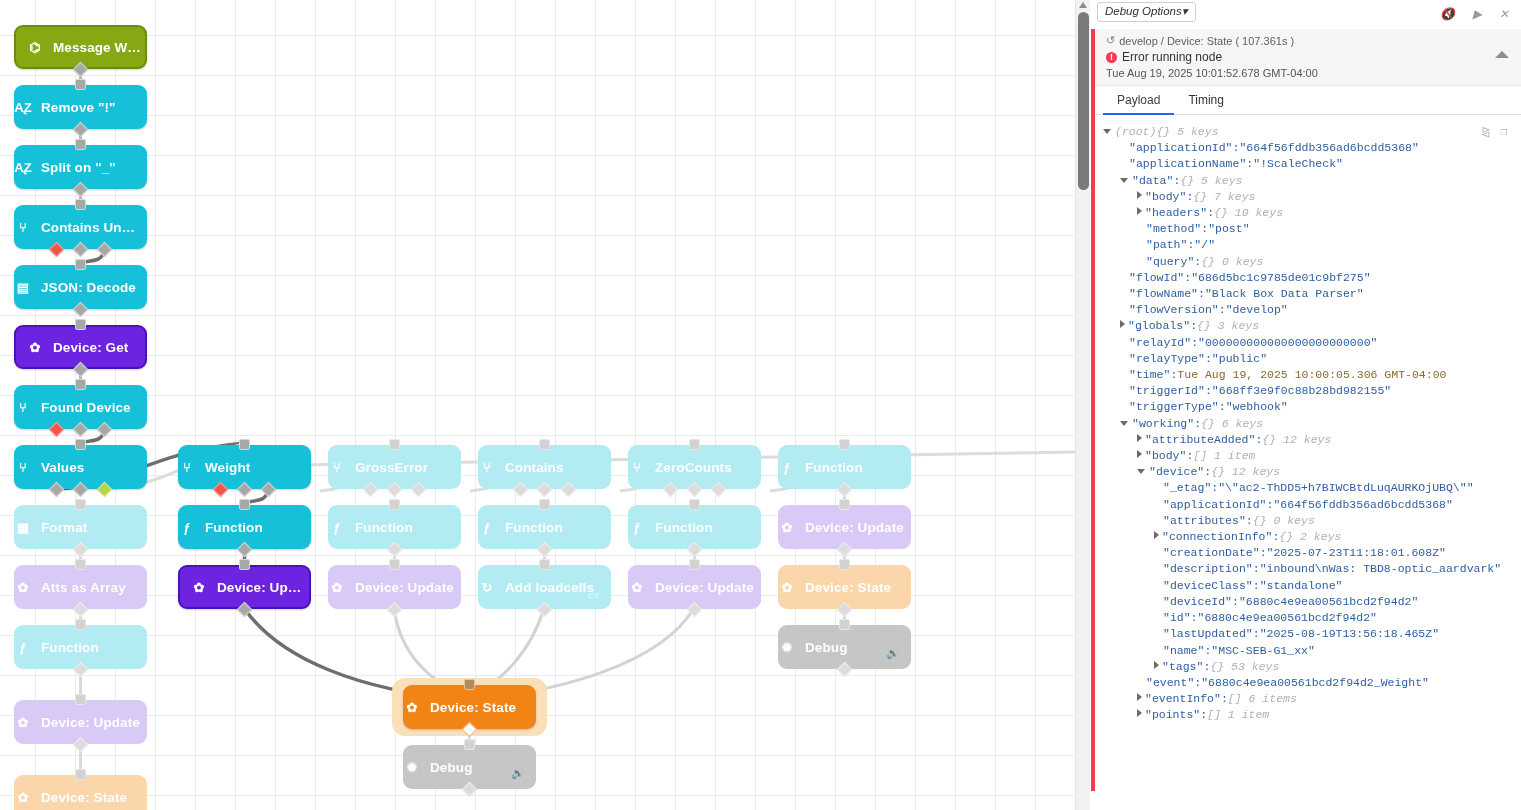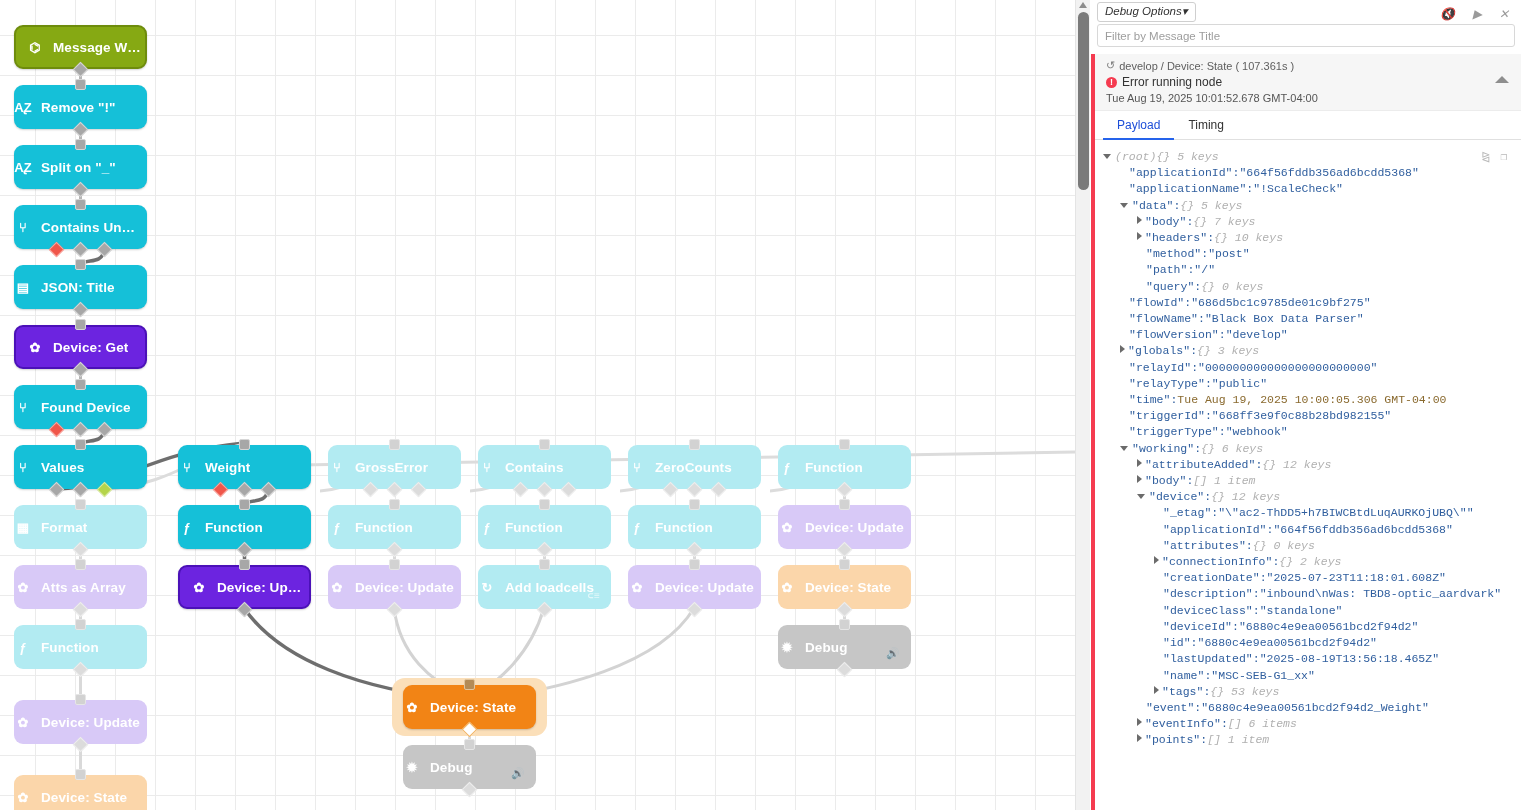--- a/index.html
+++ b/index.html
@@ -207,21 +207,21 @@
     background: #fff;
     padding-left: 8px;
   }
   .tab {
     padding: 7px 14px 6px 14px;
     font-size: 12px;
     color: #333;
     border-bottom: 2px solid transparent;
     margin-bottom: -1px;
   }
-  .tab.active { color: #1d4ed8; border-bottom-color: #2563eb; }
+  .tab.active { color: #404040; border-bottom-color: #2563eb; }
 
   #error-box {
     margin: 8px 10px 0 10px;
     background: #fbdde2;
     border-radius: 4px;
     padding: 8px 11px 10px 11px;
     color: #a02b3c;
   }
   #error-box .etitle { font-weight: bold; font-size: 11.5px; margin-bottom: 2px; }
   #error-box .emsg { font-size: 11.5px; }
@@ -322,21 +322,21 @@
         <div class="node t-cyan" style="left: 14px; top: 145px;">
           <span class="nicon">A̢Z</span>
           <span class="nlabel">Split on "_"</span>
         </div>
         <div class="node t-cyan" style="left: 14px; top: 205px;">
           <span class="nicon">⑂</span>
           <span class="nlabel">Contains Un…</span>
         </div>
         <div class="node t-cyan" style="left: 14px; top: 265px;">
           <span class="nicon">▤</span>
-          <span class="nlabel">JSON: Title</span>
+          <span class="nlabel">JSON: Decode</span>
         </div>
         <div class="node t-purple sel-purple" style="left: 14px; top: 325px;">
           <span class="nicon">✿</span>
           <span class="nlabel">Device: Get</span>
         </div>
         <div class="node t-cyan" style="left: 14px; top: 385px;">
           <span class="nicon">⑂</span>
           <span class="nlabel">Found Device</span>
         </div>
         <div class="node t-cyan" style="left: 14px; top: 445px;">
@@ -527,23 +527,20 @@
       <div id="debug-options-btn">
         <span>Debug Options</span><span>▾</span>
       </div>
       <div class="tb-icons">
         <span>🔇</span>
         <span>▶</span>
         <span>✕</span>
       </div>
     </div>
 
-    <div id="filter-wrap">
-      <input id="filter-input" type="text" placeholder="Filter by Message Title" style="">
-    </div>
 
     <div id="msg-entry">
 
       <div id="msg-head">
         <div class="msg-line1">
           <span class="hist-icon">↺</span>
           <span>develop / Device: State ( 107.361s )</span>
         </div>
         <div class="msg-line2">
           <span class="err-dot">!</span>

